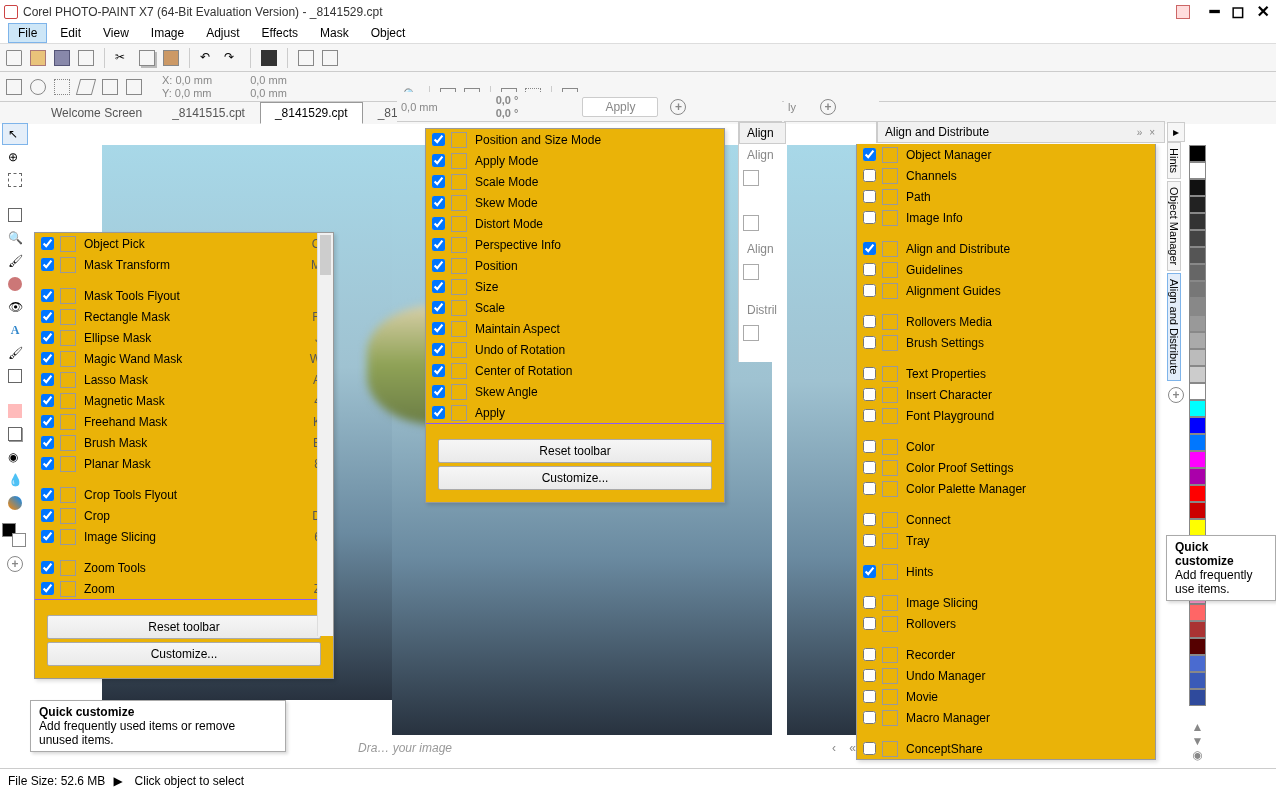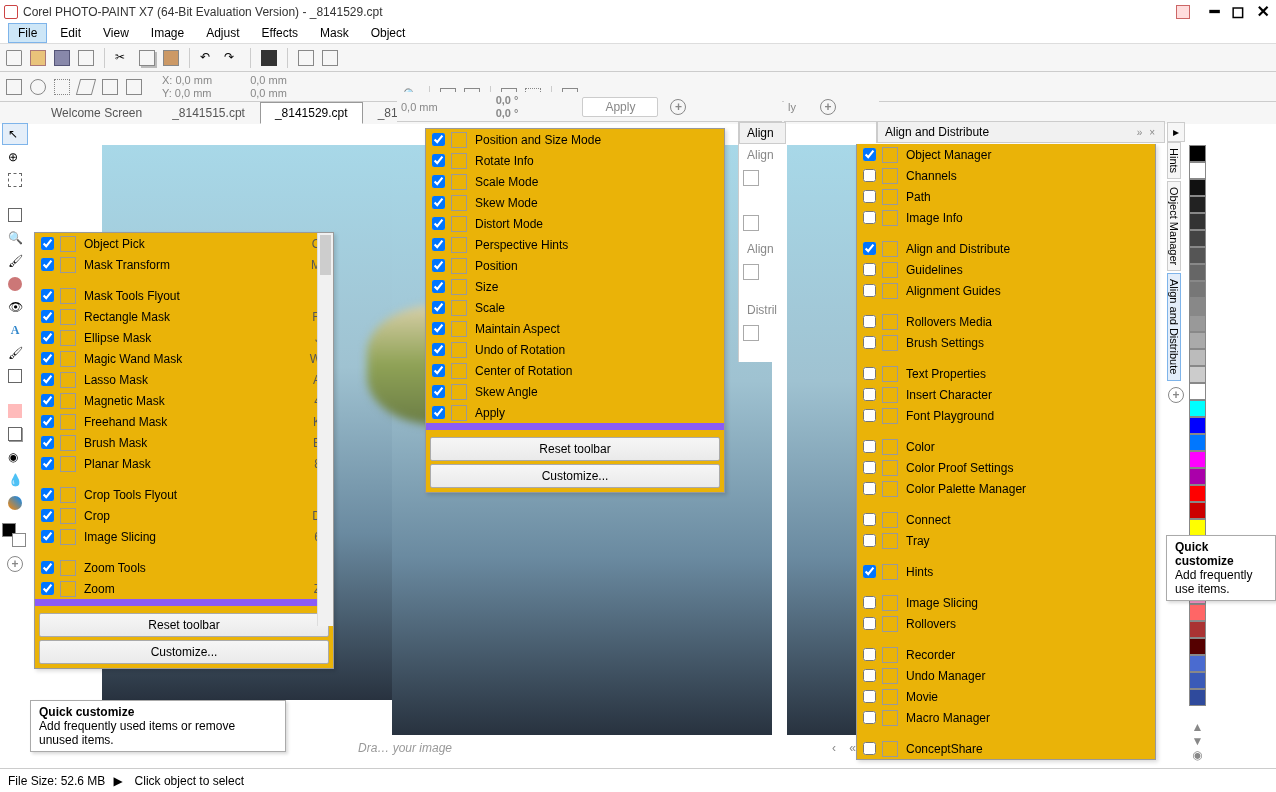--- a/index.html
+++ b/index.html
@@ -28,21 +28,21 @@
 .icn{width:14px;height:14px;display:inline-block;border:1px solid #888;}
 .canvas-back{position:absolute;left:32px;top:145px;right:0;bottom:27px;background:#fff;}
 .thumb{position:absolute;background:linear-gradient(to bottom,#a8d8e8 0%,#9fc2d1 40%,#6a8aa0 70%,#28323f 100%);}
 .popup{position:absolute;background:#eab308;border:1px solid #999;box-shadow:2px 2px 4px rgba(0,0,0,.15);}
 .pop-list{overflow:auto;}
 .pop-row{display:flex;align-items:center;padding:2px 6px;height:21px;}
 .pop-row input[type=checkbox]{margin-right:6px;}
 .pop-row .ric{width:16px;height:16px;margin-right:8px;display:inline-block;}
 .pop-row .lbl{flex:1;font-size:12px;}
 .pop-row .sc{color:#555;padding-right:6px;}
-.pop-btns{padding:4px;border-top:7px solid #8b5cf6;}
+.pop-btns{padding:12px;border-top:1px solid #8b5cf6;}
 .pop-btns button{display:block;width:100%;border:1px solid #aaa;background:linear-gradient(#f6f6f6,#eaeaea);padding:4px 0;margin-top:3px;border-radius:2px;cursor:pointer;}
 .tooltip{position:absolute;background:#fff;border:1px solid #aaa;padding:4px 8px;font-size:12px;box-shadow:2px 2px 3px rgba(0,0,0,.15);}
 .tooltip b{font-size:12px;}
 .side-panel{position:absolute;background:#fff;border-left:1px solid #ccc;}
 .panel-hdr{background:#f1f1f1;border:1px solid #ccc;padding:3px 7px;font-size:12px;display:flex;align-items:center;justify-content:space-between;}
 .right-strip{position:absolute;right:90px;top:122px;width:18px;}
 .right-strip .vlabel{writing-mode:vertical-rl;font-size:11px;padding:5px 0;text-align:center;border:1px solid #ccc;background:#f6f6f6;margin-bottom:2px;}
 .right-strip .vlabel.sel{background:#e3edf9;border-color:#7eb4ea;}
 .swatches{position:absolute;right:69px;top:145px;width:17px;}
 .sw{width:17px;height:17px;border:1px solid #888;}
@@ -350,41 +350,41 @@
 <div class="popup" style="left:425px;top:128px;width:300px;">
   <div class="pop-list" id="poplist2" style="max-height:395px;">
       <div class="pop-row">
         <input type="checkbox" checked="" style="">
         <span class="ric" style="border: 1px solid rgb(153, 153, 153);"></span>
         <span class="lbl">Position and Size Mode</span>
       </div>
       <div class="pop-row">
         <input type="checkbox" checked="" style="">
         <span class="ric" style="border: 1px solid rgb(153, 153, 153);"></span>
-        <span class="lbl">Rotate Info</span>
+        <span class="lbl">Apply Mode</span>
       </div>
       <div class="pop-row">
         <input type="checkbox" checked="" style="">
         <span class="ric" style="border: 1px solid rgb(153, 153, 153);"></span>
         <span class="lbl">Scale Mode</span>
       </div>
       <div class="pop-row">
         <input type="checkbox" checked="" style="">
         <span class="ric" style="border: 1px solid rgb(153, 153, 153);"></span>
         <span class="lbl">Skew Mode</span>
       </div>
       <div class="pop-row">
         <input type="checkbox" checked="" style="">
         <span class="ric" style="border: 1px solid rgb(153, 153, 153);"></span>
         <span class="lbl">Distort Mode</span>
       </div>
       <div class="pop-row">
         <input type="checkbox" checked="" style="">
         <span class="ric" style="border: 1px solid rgb(153, 153, 153);"></span>
-        <span class="lbl">Perspective Hints</span>
+        <span class="lbl">Perspective Info</span>
       </div>
       <div class="pop-row">
         <input type="checkbox" checked="" style="">
         <span class="ric" style="border: 1px solid rgb(153, 153, 153);"></span>
         <span class="lbl">Position</span>
       </div>
       <div class="pop-row">
         <input type="checkbox" checked="" style="">
         <span class="ric" style="border: 1px solid rgb(153, 153, 153);"></span>
         <span class="lbl">Size</span>

